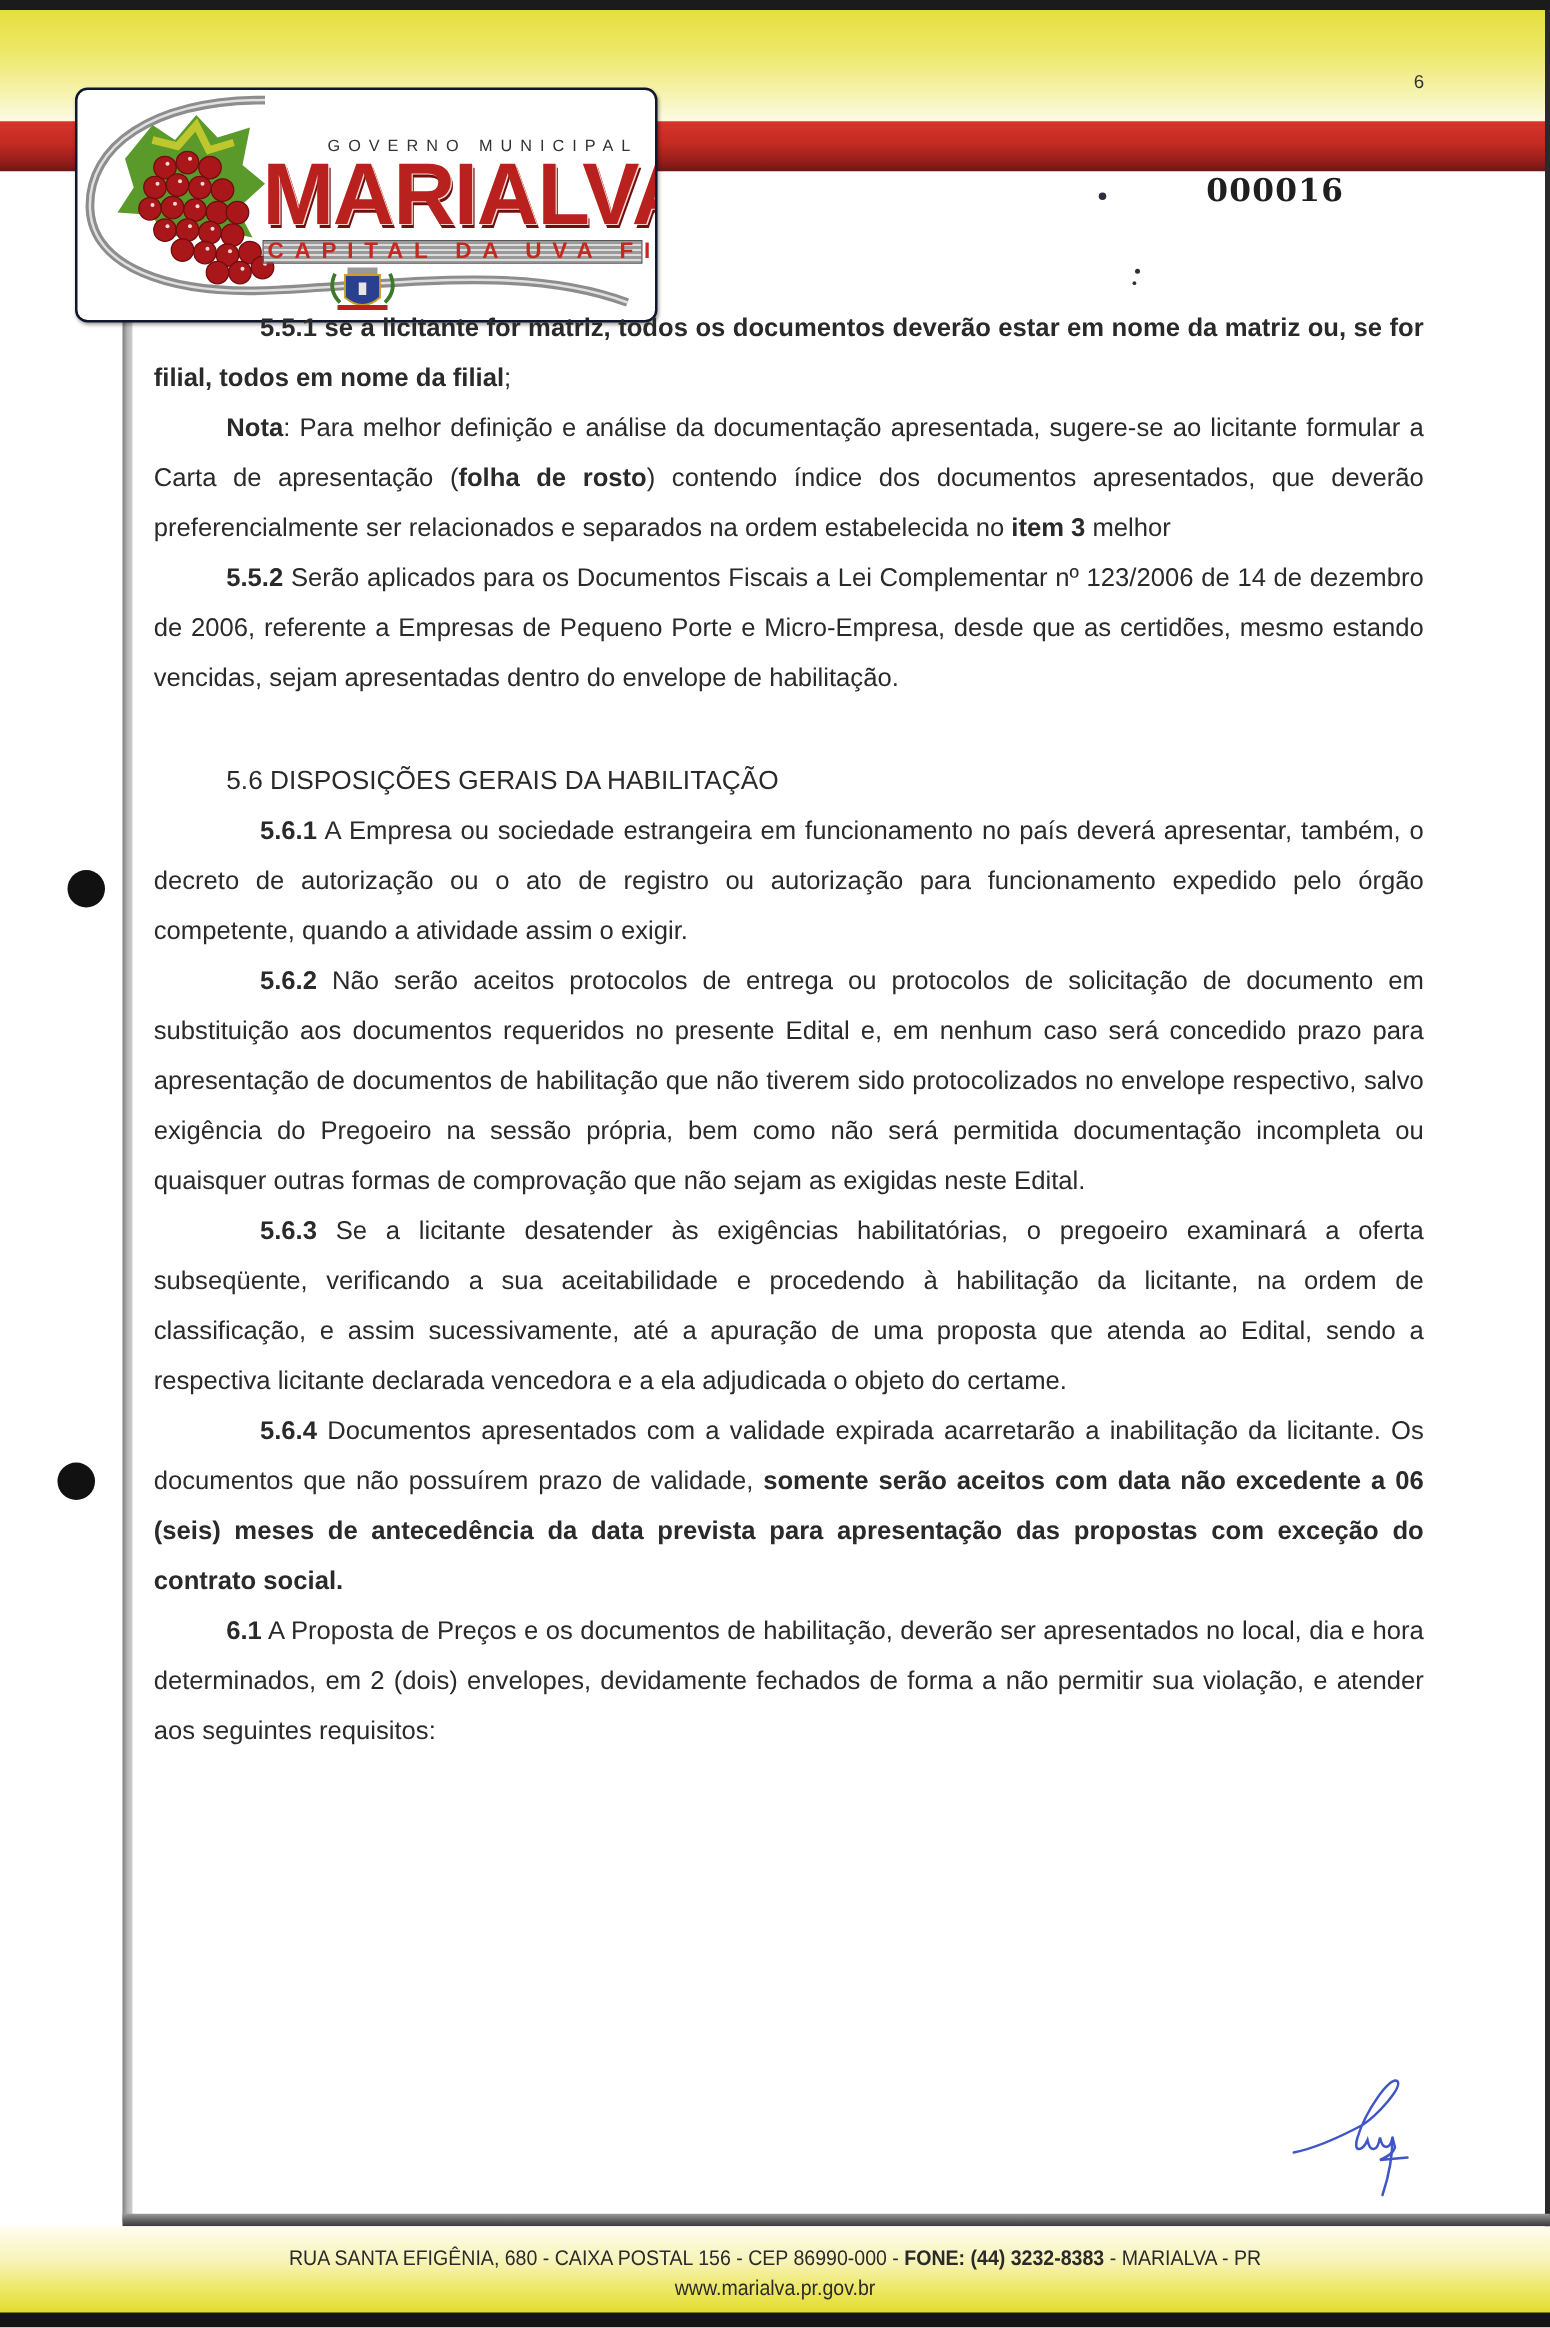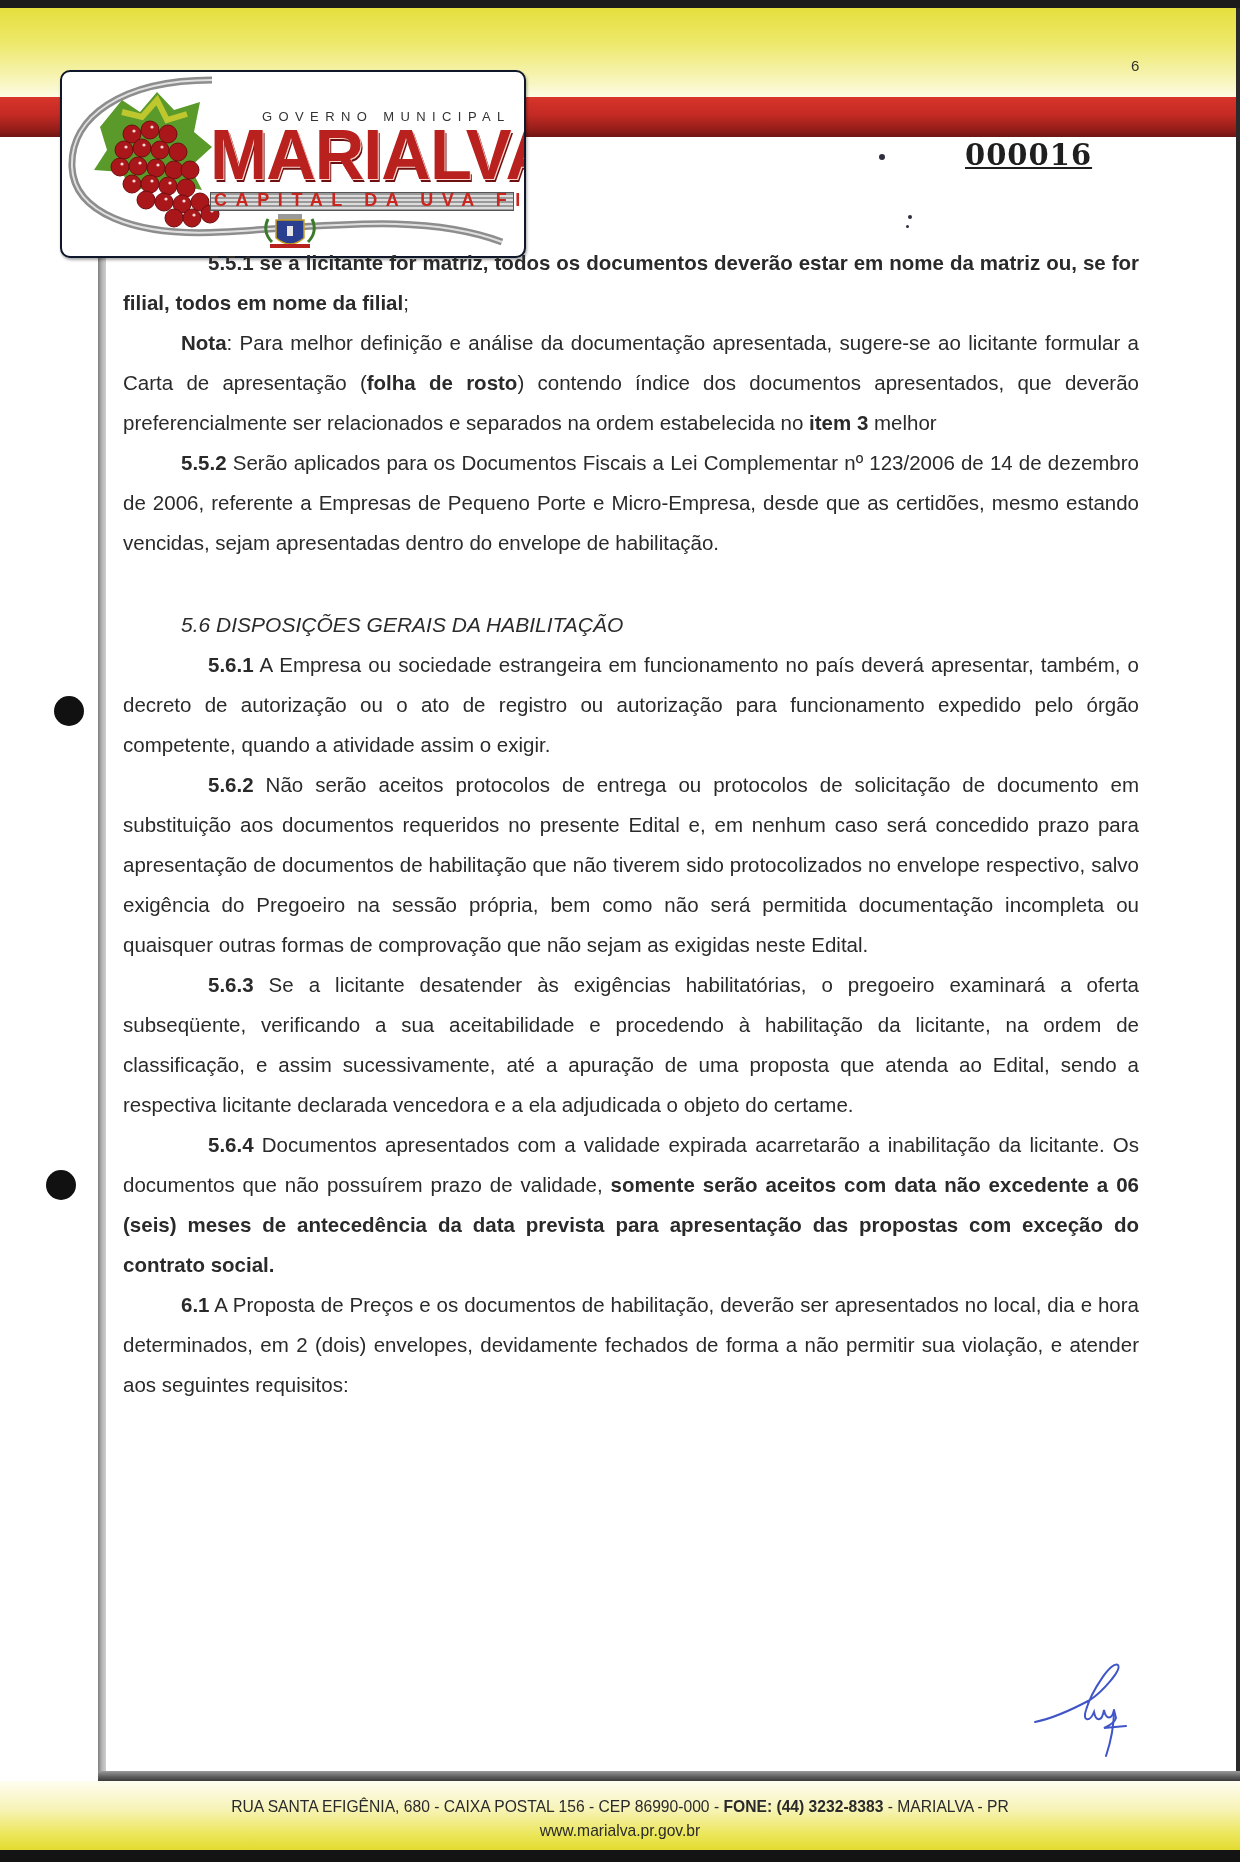--- a/index.html
+++ b/index.html
@@ -59,34 +59,34 @@
   .logo-capital {
     position:absolute; left:152px; top:120px; width:296px; height:17px;
     font-size:18px; font-weight:bold; letter-spacing:8.6px; color:#c8261f; line-height:17px;
     white-space:nowrap;
   }
 
   
   .page-number { position:absolute; left:1131px; top:57px; font-size:15px; color:#333; }
   .stamp {
     position:absolute; left:965px; top:138px; font-family:"DejaVu Serif", serif;
-    font-size:29px; font-weight:bold; color:#1f1f1f; letter-spacing:1px;text-decoration:underline;
+    font-size:25px; font-weight:bold; color:#1f1f1f; letter-spacing:1px;
   }
   .speck { position:absolute; border-radius:50%; background:#2e2e3e; }
   .dot { position:absolute; border-radius:50%; background:#111; }
 
   
   .content {
     position:absolute; left:123px; top:243px; width:1016px;
     font-size:20.5px; line-height:40px; text-align:justify;
   }
   .content p { margin:0; }
   .ind1 { text-indent:58px; }
   .ind2 { text-indent:85px; }
-  .gap2 { margin-top:42px !important;font-style:italic; }
+  .gap2 { margin-top:42px !important; }
   .section-heading { margin:0 0 0 58px; font-weight:normal; font-size:21px; }
   .chapter-heading { margin:0; font-weight:normal; font-size:21px; }
   .chapter-num { display:inline-block; width:58px; }
   .envelope { margin-left:110px; font-weight:bold; }
   b { font-weight:bold; }
 
   .signature { position:absolute; left:1030px; top:1660px; }
 
   
   .footer {

